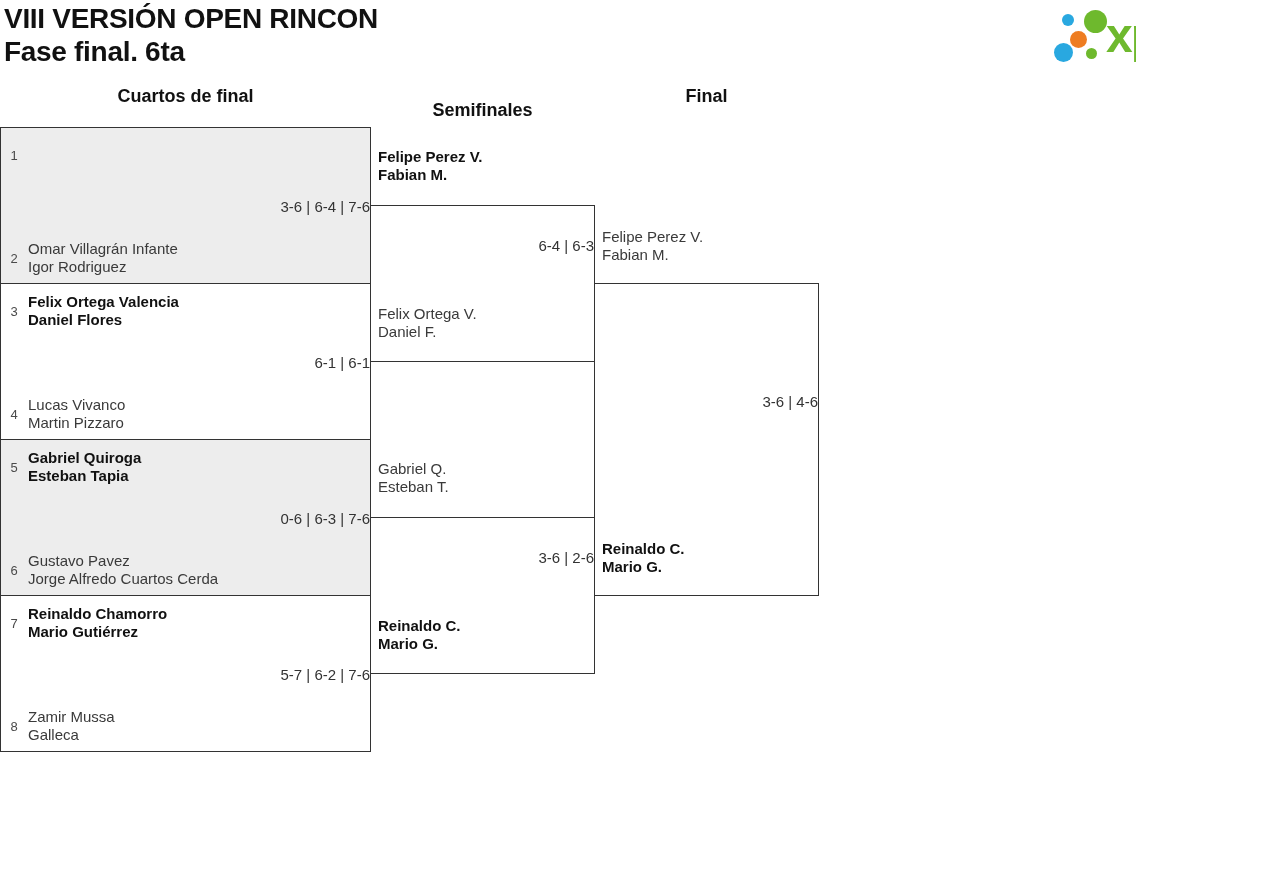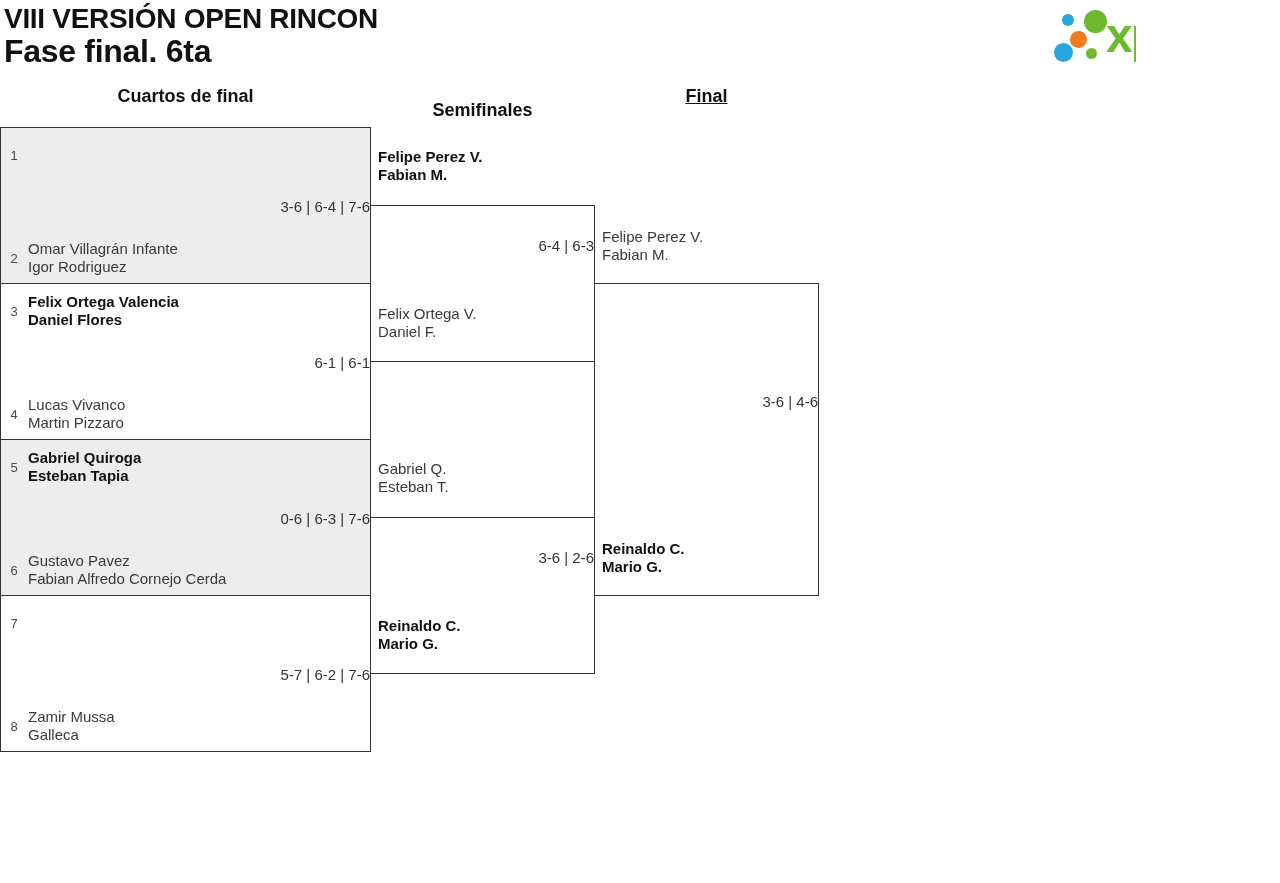--- a/index.html
+++ b/index.html
@@ -7,31 +7,31 @@
     position: relative;
     width: 1136px;
     height: 883px;
     background: #ffffff;
     font-family: "Liberation Sans", sans-serif;
     overflow: hidden;
   }
   
   .title-block { position: absolute; left: 4px; top: 2px; color: #111; }
   .title-line1 { font-size: 28px; font-weight: 700; line-height: 33px; letter-spacing: -0.3px; }
-  .title-line2 { font-size: 32px; font-weight: 700; line-height: 33px; letter-spacing: -0.3px; }
+  .title-line2 { font-size: 28px; font-weight: 700; line-height: 33px; letter-spacing: -0.3px; }
 
   
   .col-header {
     position: absolute; top: 86px;
     font-size: 18px; font-weight: 700; color: #111;
     text-align: center;
   }
   .col-header.qf-h { left: 0; width: 371px; }
   .col-header.sf-h { left: 370px; width: 225px; margin-top: 14px; }
-  .col-header.f-h  { left: 594px; width: 225px; text-decoration: underline; }
+  .col-header.f-h  { left: 594px; width: 225px; }
 
   
   .box {
     position: absolute;
     box-sizing: border-box;
     border: 1px solid #333;
     background: #ffffff;
   }
   .box.gray { background: #ededed; }
   .qf { left: 0; width: 371px; height: 157px; }
@@ -133,26 +133,30 @@
   <div class="box qf gray" style="top:439px">
     <div class="seed seed-top">5</div>
     <div class="name name-top bold">
       <div>Gabriel Quiroga</div>
       <div>Esteban Tapia</div>
     </div>
     <div class="score">0-6 | 6-3 | 7-6</div>
     <div class="seed seed-bottom">6</div>
     <div class="name name-bottom">
       <div>Gustavo Pavez</div>
-      <div>Fabian Alfredo Cornejo Cerda</div>
+      <div>Jorge Alfredo Cuartos Cerda</div>
     </div>
   </div>
 
   <div class="box qf" style="top:595px">
     <div class="seed seed-top">7</div>
+    <div class="name name-top bold">
+      <div>Reinaldo Chamorro</div>
+      <div>Mario Gutiérrez</div>
+    </div>
     <div class="score">5-7 | 6-2 | 7-6</div>
     <div class="seed seed-bottom">8</div>
     <div class="name name-bottom">
       <div>Zamir Mussa</div>
       <div>Galleca</div>
     </div>
   </div>
 
   <div class="box sf" style="top:205px">
     <div class="name name-top bold">

